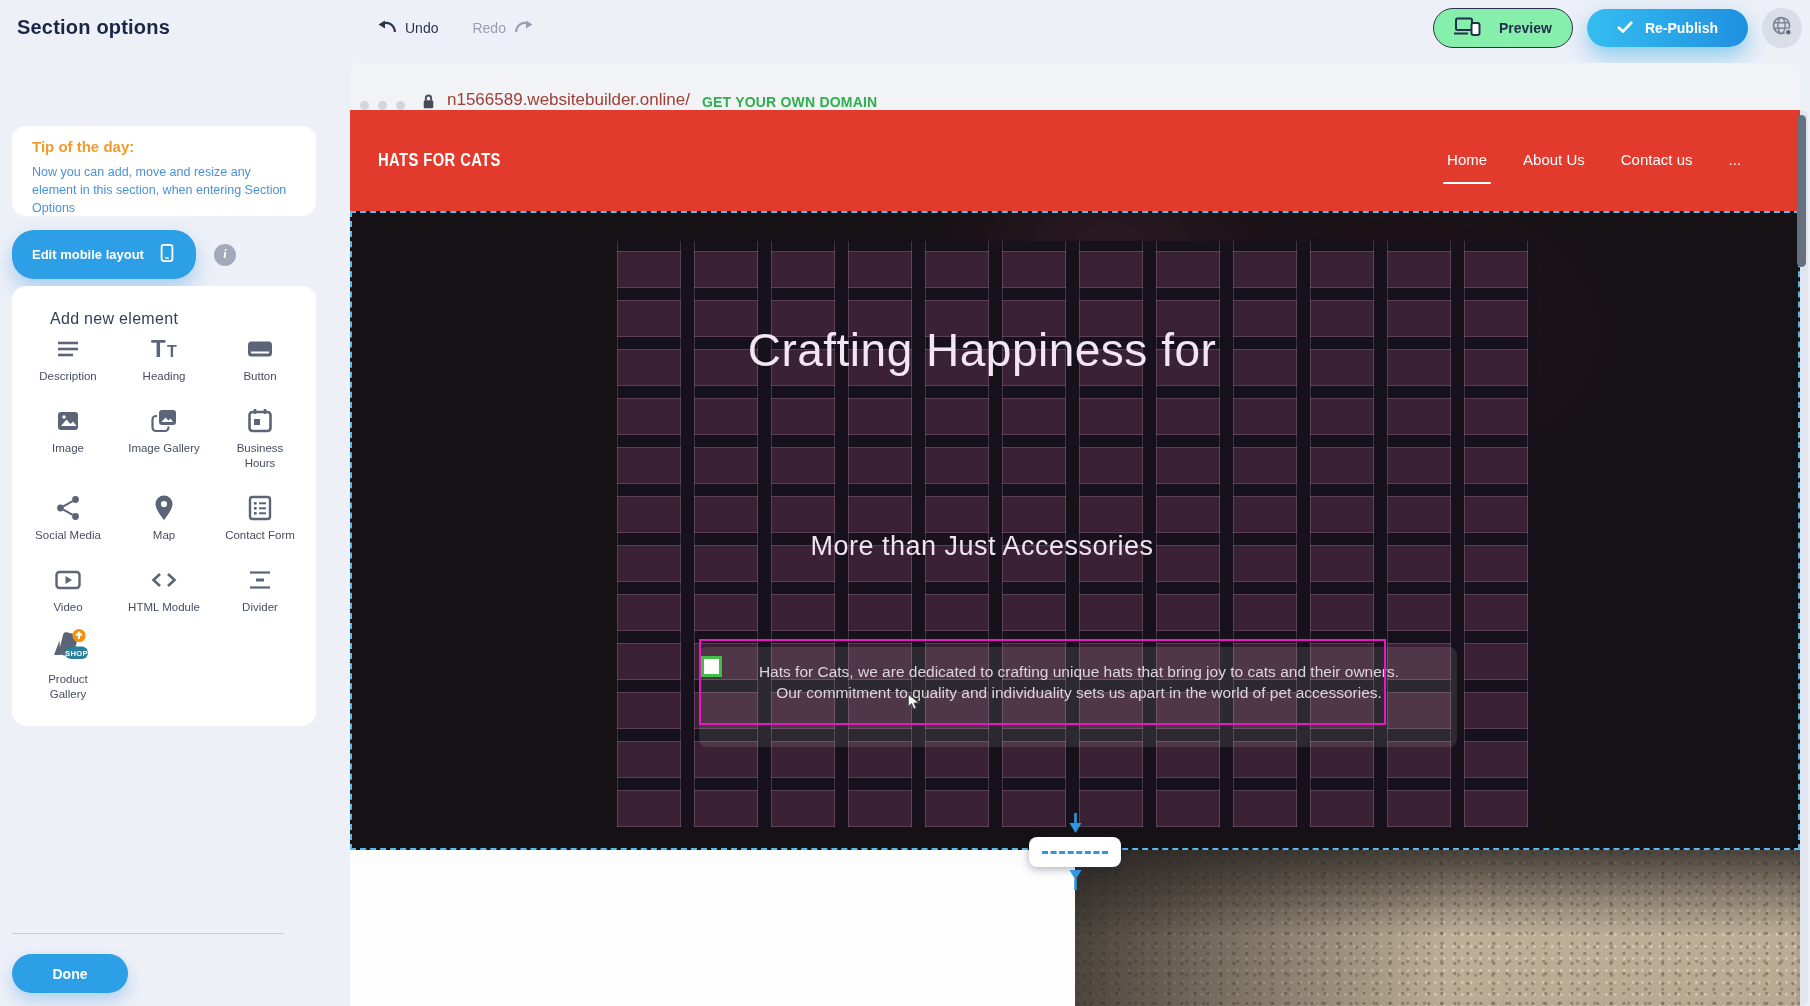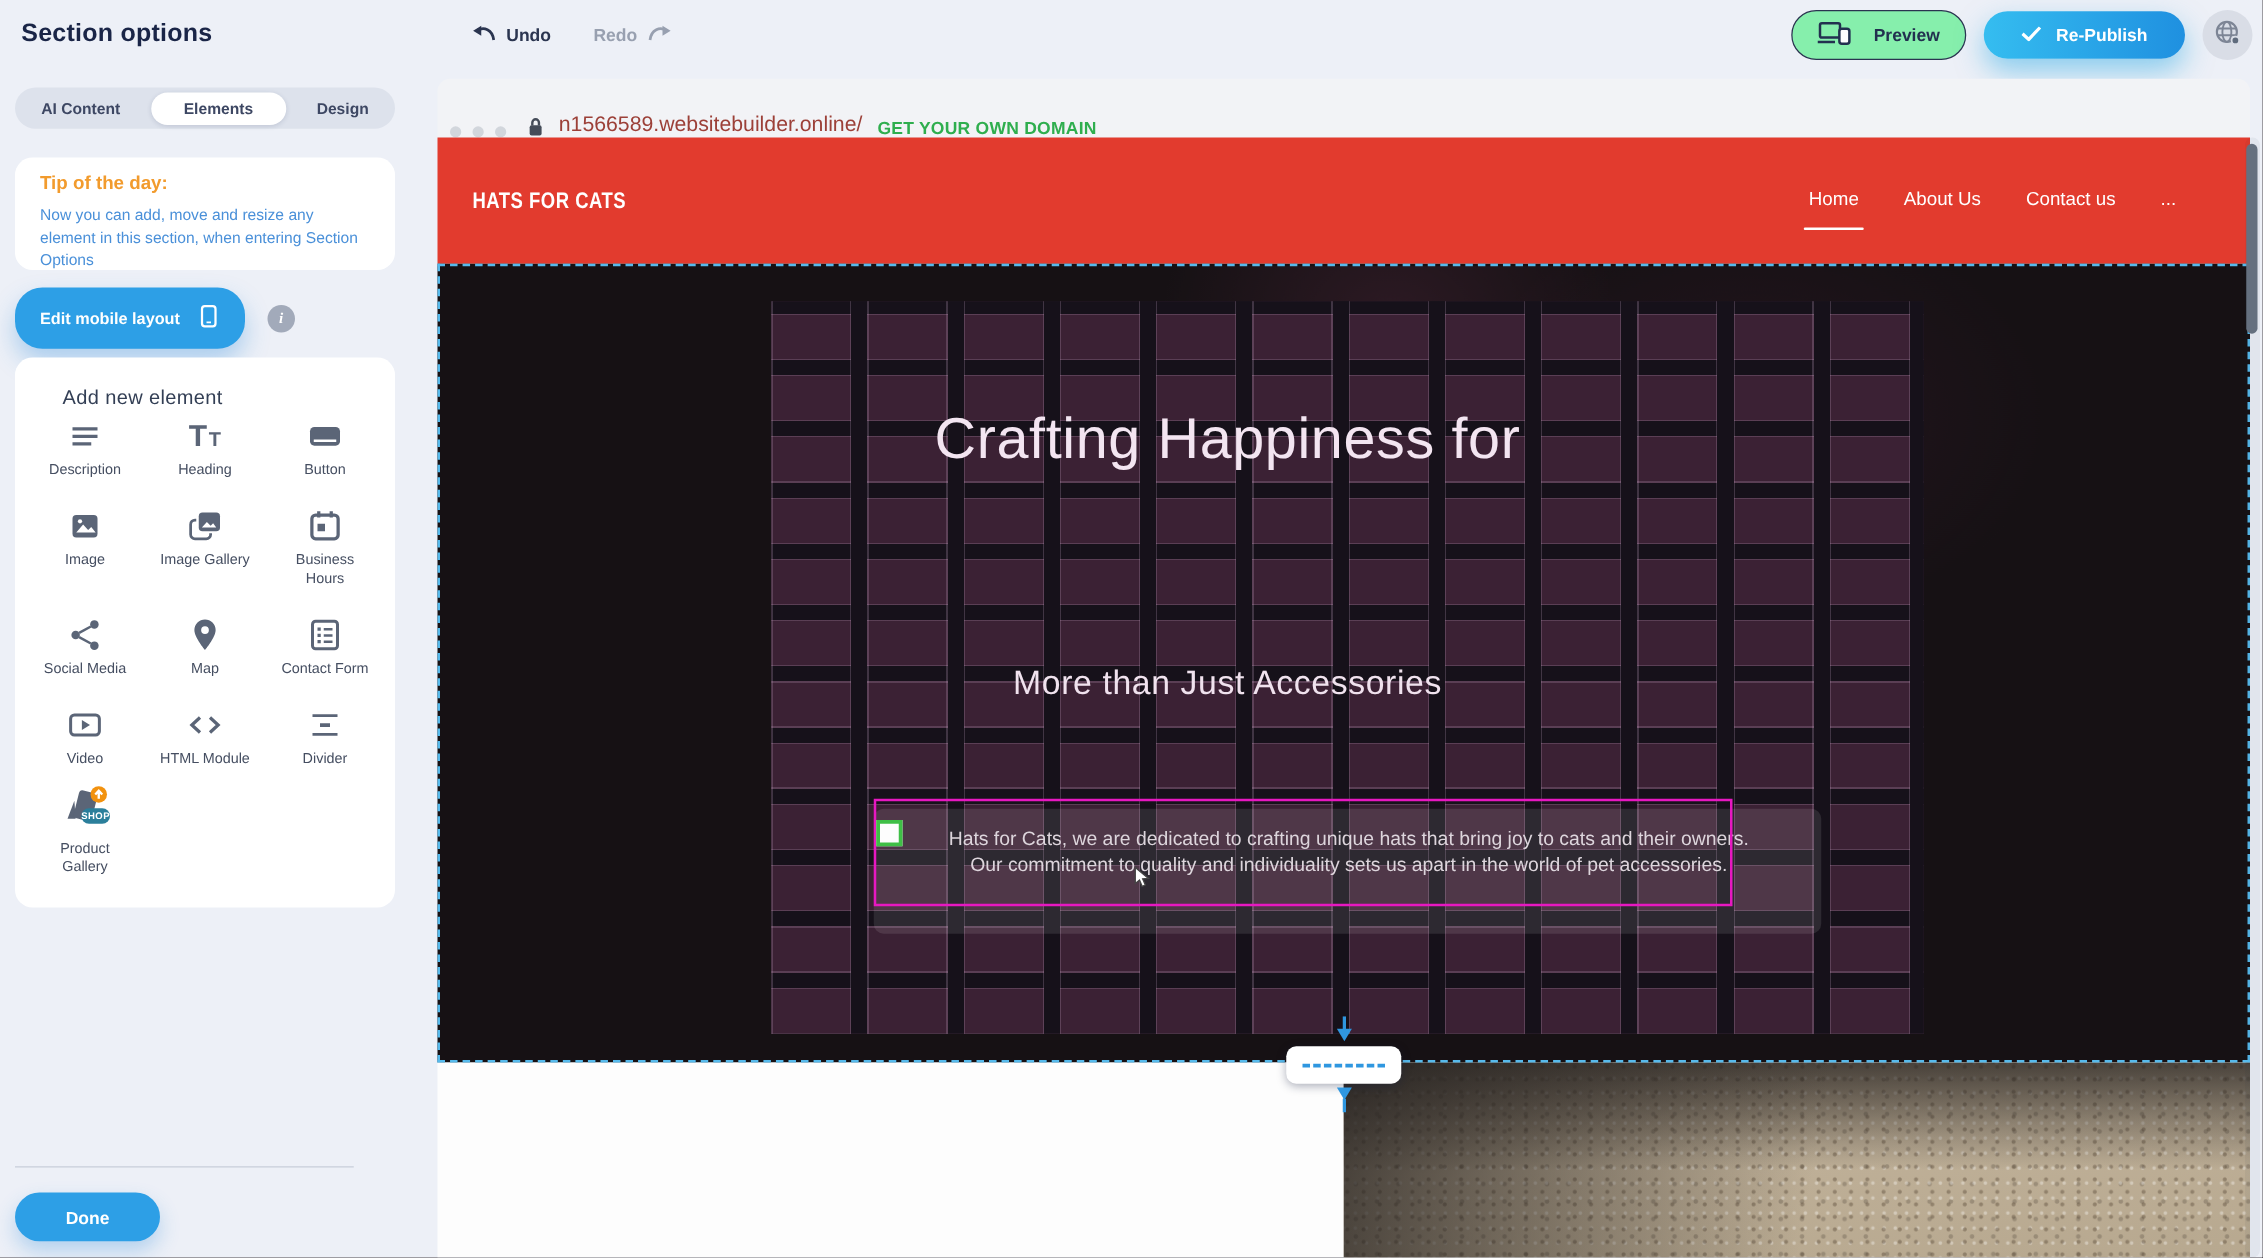--- a/index.html
+++ b/index.html
@@ -28,21 +28,21 @@
   .el-item { display:flex; flex-direction:column; align-items:center; gap:5px; cursor:pointer; }
   .el-icon { height:30px; display:flex; align-items:flex-end; justify-content:center; }
   .el-label { font-size:11.5px; color:#454e61; text-align:center; line-height:1.3; max-width:72px; }
 
   .side-divider { position:absolute; left:12px; top:933px; width:271px; height:1px; background:#c7cdda; }
   .btn-done { position:absolute; left:12px; top:954px; width:116px; height:39px; background:var(--accent,#2d9fe6); border:none; border-radius:20px; color:#fff; font-weight:700; font-size:14px; cursor:pointer; box-shadow:0 8px 16px rgba(45,140,220,.3); font-family:inherit; }
 
   
   .topbar { position:absolute; left:330px; top:0; right:0; height:55px; display:flex; align-items:center; }
   .undo-redo { display:flex; align-items:center; gap:34px; margin-left:48px; }
-  .tb-btn { display:flex; align-items:center; gap:8px; background:none; border:none; cursor:pointer; font-family:inherit; font-size:14px; font-weight:700; }
+  .tb-btn { display:flex; align-items:center; gap:8px; background:none; border:none; cursor:pointer; font-family:inherit; font-size:14px; font-weight:400; }
   .tb-undo { color:#2b3550; }
   .tb-redo { color:#98a0b0; }
   .tb-right { position:absolute; right:8px; display:flex; align-items:center; gap:14px; }
   .btn-preview { display:flex; align-items:center; gap:18px; background:#86efac; border:1.5px solid #2a3450; border-radius:20px; padding:8px 20px; font-size:14px; font-weight:700; color:#22304f; cursor:pointer; font-family:inherit; }
   .btn-republish { display:flex; align-items:center; gap:12px; background:linear-gradient(90deg,#35bdf0,#1f90e0); border:none; border-radius:21px; padding:11px 30px; font-size:14px; font-weight:700; color:#fff; cursor:pointer; box-shadow:0 10px 22px rgba(40,170,230,.5); font-family:inherit; }
   .globe-btn { width:40px; height:40px; border-radius:50%; background:#d9dde6; border:none; display:flex; align-items:center; justify-content:center; cursor:pointer; }
 
   
   .preview { position:absolute; left:350px; top:63px; width:1450px; height:943px; }
   .chrome { position:absolute; left:0; top:0; width:100%; height:47px; background:#f2f3f6; border-radius:10px 10px 0 0; display:flex; align-items:flex-end; }
@@ -101,25 +101,20 @@
   .scroll-thumb { position:absolute; right:4px; top:115px; width:9px; height:152px; background:#65707f; border-radius:5px; cursor:grab; }
 </style>
 </head>
 <body>
 
 <div id="app">
 
   <aside class="sidebar">
     <h1 class="panel-title">Section options</h1>
 
-    <div class="tabs">
-      <button class="tab">AI Content</button>
-      <button class="tab active">Elements</button>
-      <button class="tab">Design</button>
-    </div>
 
     <div class="tip-card">
       <div class="tip-title">Tip of the day:</div>
       <div class="tip-body">Now you can add, move and resize any element in this section, when entering Section Options</div>
     </div>
 
     <div class="mobile-row">
       <button class="btn-mobile">
         <span>Edit mobile layout</span>
         <span>

